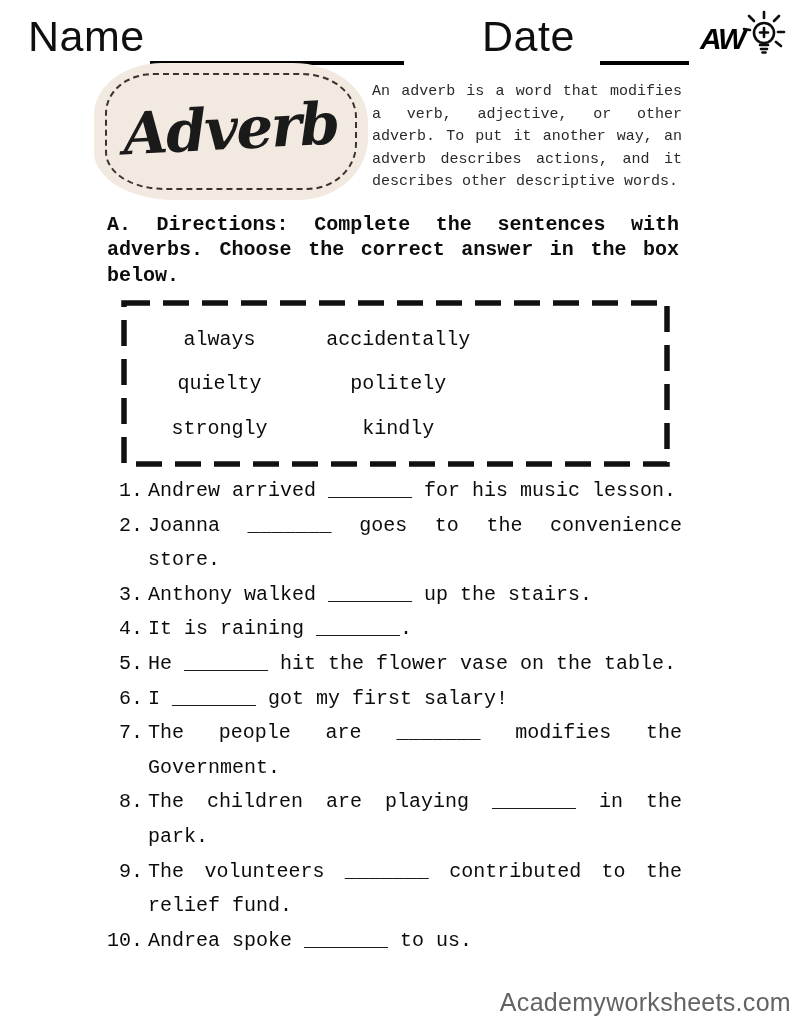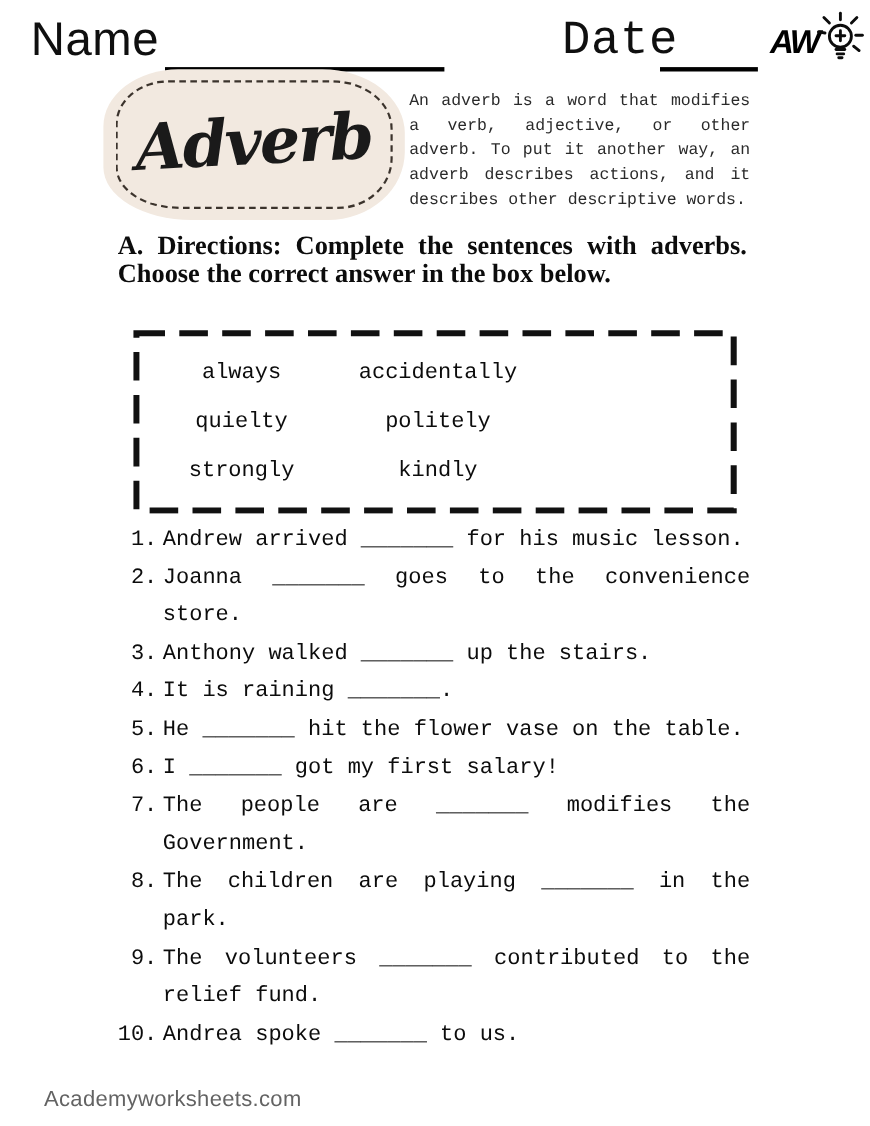--- a/index.html
+++ b/index.html
@@ -7,21 +7,21 @@
     width: 791px; height: 1024px; position: relative;
     background: #ffffff; overflow: hidden;
     font-family: "Liberation Sans", sans-serif;
     color: #111;
   }
   .mono { font-family: "Liberation Mono", "DejaVu Sans Mono", monospace; }
 
   
   .hdr-label { position: absolute; top: 12px; font-size: 43px; font-weight: 400; color: #0f0f0f; letter-spacing: 0.5px; }
   #name-label { left: 28px; }
-  #date-label { left: 511px; font-family: Liberation Mono, monospace; }
+  #date-label { left: 482px; }
   .fill-line { position: absolute; top: 61px; height: 4px; background: #000; }
   #name-line { left: 150px; width: 254px; }
   #date-line { left: 600px; width: 89px; }
 
   .logo { position: absolute; left: 700px; top: 8px; display: flex; align-items: flex-start; justify-content: center; }
   .logo-text { font-weight: 900; font-style: italic; font-size: 30px; letter-spacing: -2px; margin-top: 14px; color: #000; }
   .logo-bulb { width: 44px; height: 52px; margin-left: -2px; }
 
   
   .badge {
@@ -43,22 +43,22 @@
 
   
   .intro {
     position: absolute; left: 372px; top: 81px; width: 310px;
     font-size: 15px; line-height: 22.5px; text-align: justify; color: #2a2a2a;
   }
 
   
   .directions {
     position: absolute; left: 107px; top: 212px; width: 572px;
-    font-size: 24px; line-height: 25.3px; font-weight: 700;
-    text-align: justify; color: #0c0c0c; font-family: Liberation Serif, serif;
+    font-size: 20px; line-height: 25.3px; font-weight: 700;
+    text-align: justify; color: #0c0c0c;
   }
 
   
   .wordbank { position: absolute; left: 121px; top: 300px; width: 549px; height: 167px; }
   .wordbank svg { position: absolute; left: 0; top: 0; }
   .wb-cols { position: absolute; left: 8px; top: 6px; right: 8px; bottom: 6px; display: flex; }
   .wb-col { display: flex; flex-direction: column; justify-content: space-evenly; text-align: center; }
   .wb-col:nth-child(1) { width: 34%; }
   .wb-col:nth-child(2) { width: 33%; }
   .wb-col:nth-child(3) { width: 33%; }
@@ -72,22 +72,22 @@
     font-size: 20px; line-height: 34.6px; color: #0c0c0c;
   }
   .s-text {
     display: block; width: 534px;
     font-size: 20px; line-height: 34.6px; text-align: justify; color: #0c0c0c;
   }
 
   
   .footer {
     position: absolute; left: 0; top: 988px; width: 791px;
-    padding-left: 40px; box-sizing: border-box; text-align: left;
-    font-size: 20px; color: var(--footer-color, #636363); letter-spacing: 0.3px;
+    padding-left: 40px; box-sizing: border-box; text-align: right;
+    font-size: 25px; color: var(--footer-color, #636363); letter-spacing: 0.3px;
   }
 </style>
 </head>
 <body style="--badge-bg: #f2e9e0; --badge-dash: #3b332c; --footer-color: #636363;">
 
 <div class="hdr-label" id="name-label">Name</div>
 <div class="fill-line" id="name-line"></div>
 <div class="hdr-label" id="date-label">Date</div>
 <div class="fill-line" id="date-line"></div>
 

